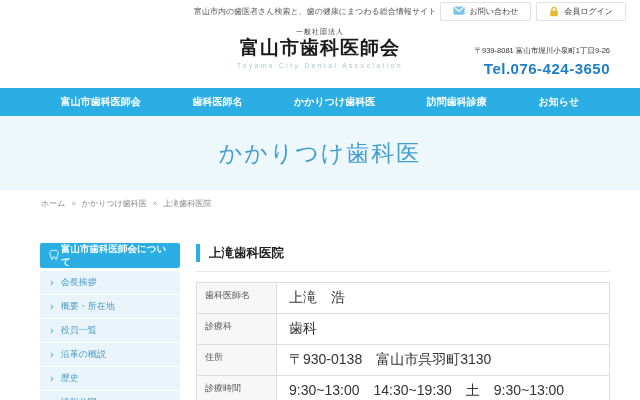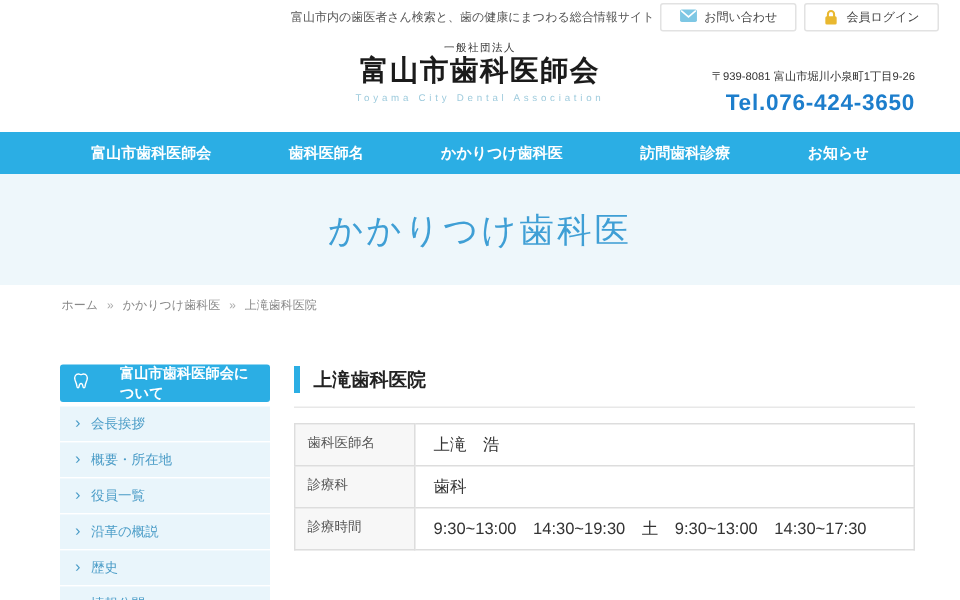--- a/index.html
+++ b/index.html
@@ -58,21 +58,21 @@
     position: absolute; top: 198px; left: 41px;
     display: flex; align-items: center; gap: 6px; font-size: 8px; color: #888;
   }
   .crumb { color: #888; cursor: pointer; }
   .crumb-sep { color: #aaa; }
 
   
   .sidebar { position: absolute; left: 40px; top: 243px; width: 140px; }
   .side-header {
     height: 25px; background: #2baee4; border-radius: 2px;
-    display: flex; align-items: center; gap: 20px; padding: 0 8px;
+    display: flex; align-items: center; gap: 1px; padding: 0 8px;
     color: #fff; font-size: 9.5px; font-weight: bold;
   }
   .side-list { margin-top: 3px; }
   .side-item {
     height: 24px; background: #e9f5fb; border-bottom: 1px solid #fff;
     display: flex; align-items: center; gap: 7px; padding: 0 10px;
     font-size: 9px; color: #4a9cc7; cursor: pointer;
   }
   .side-chevron { font-size: 11px; line-height: 1; color: #4a9cc7; margin-top: -1px; }
 
@@ -83,21 +83,21 @@
     font-size: 12.5px; font-weight: bold; color: #222; line-height: 18px;
   }
   .heading-rule { border: none; border-top: 1px solid #e8e8e8; margin: 9px 0 10px; }
   table.clinic { width: 100%; border-collapse: collapse; }
   table.clinic th {
     width: 80px; background: #f7f7f7; border: 1px solid #ddd;
     font-size: 9px; font-weight: normal; color: #555;
     text-align: left; padding: 6px 8px; vertical-align: top; white-space: nowrap; margin-top: 40px;
   }
   table.clinic td {
-    border: 1px solid #ddd; font-size: 11px; color: #333;
+    border: 1px solid #ddd; font-size: 14px; color: #333;
     padding: 6px 12px; white-space: pre-wrap;
   }
 </style>
 </head>
 <body>
 
 <div class="topbar">
   <div class="tagline">富山市内の歯医者さん検索と、歯の健康にまつわる総合情報サイト</div>
   <div class="topbar-buttons">
     <div class="tb-btn">
@@ -197,19 +197,23 @@
     <tbody>
       <tr>
         <th>歯科医師名</th>
         <td>上滝　浩</td>
       </tr>
       <tr>
         <th>診療科</th>
         <td>歯科</td>
       </tr>
       <tr>
+        <th>住所</th>
+        <td>〒930-0138　富山市呉羽町3130</td>
+      </tr>
+      <tr>
         <th>診療時間</th>
         <td>9:30~13:00　14:30~19:30　土　9:30~13:00　14:30~17:30</td>
       </tr>
 
     </tbody>
   </table>
 </main>
 
 </body></html>

